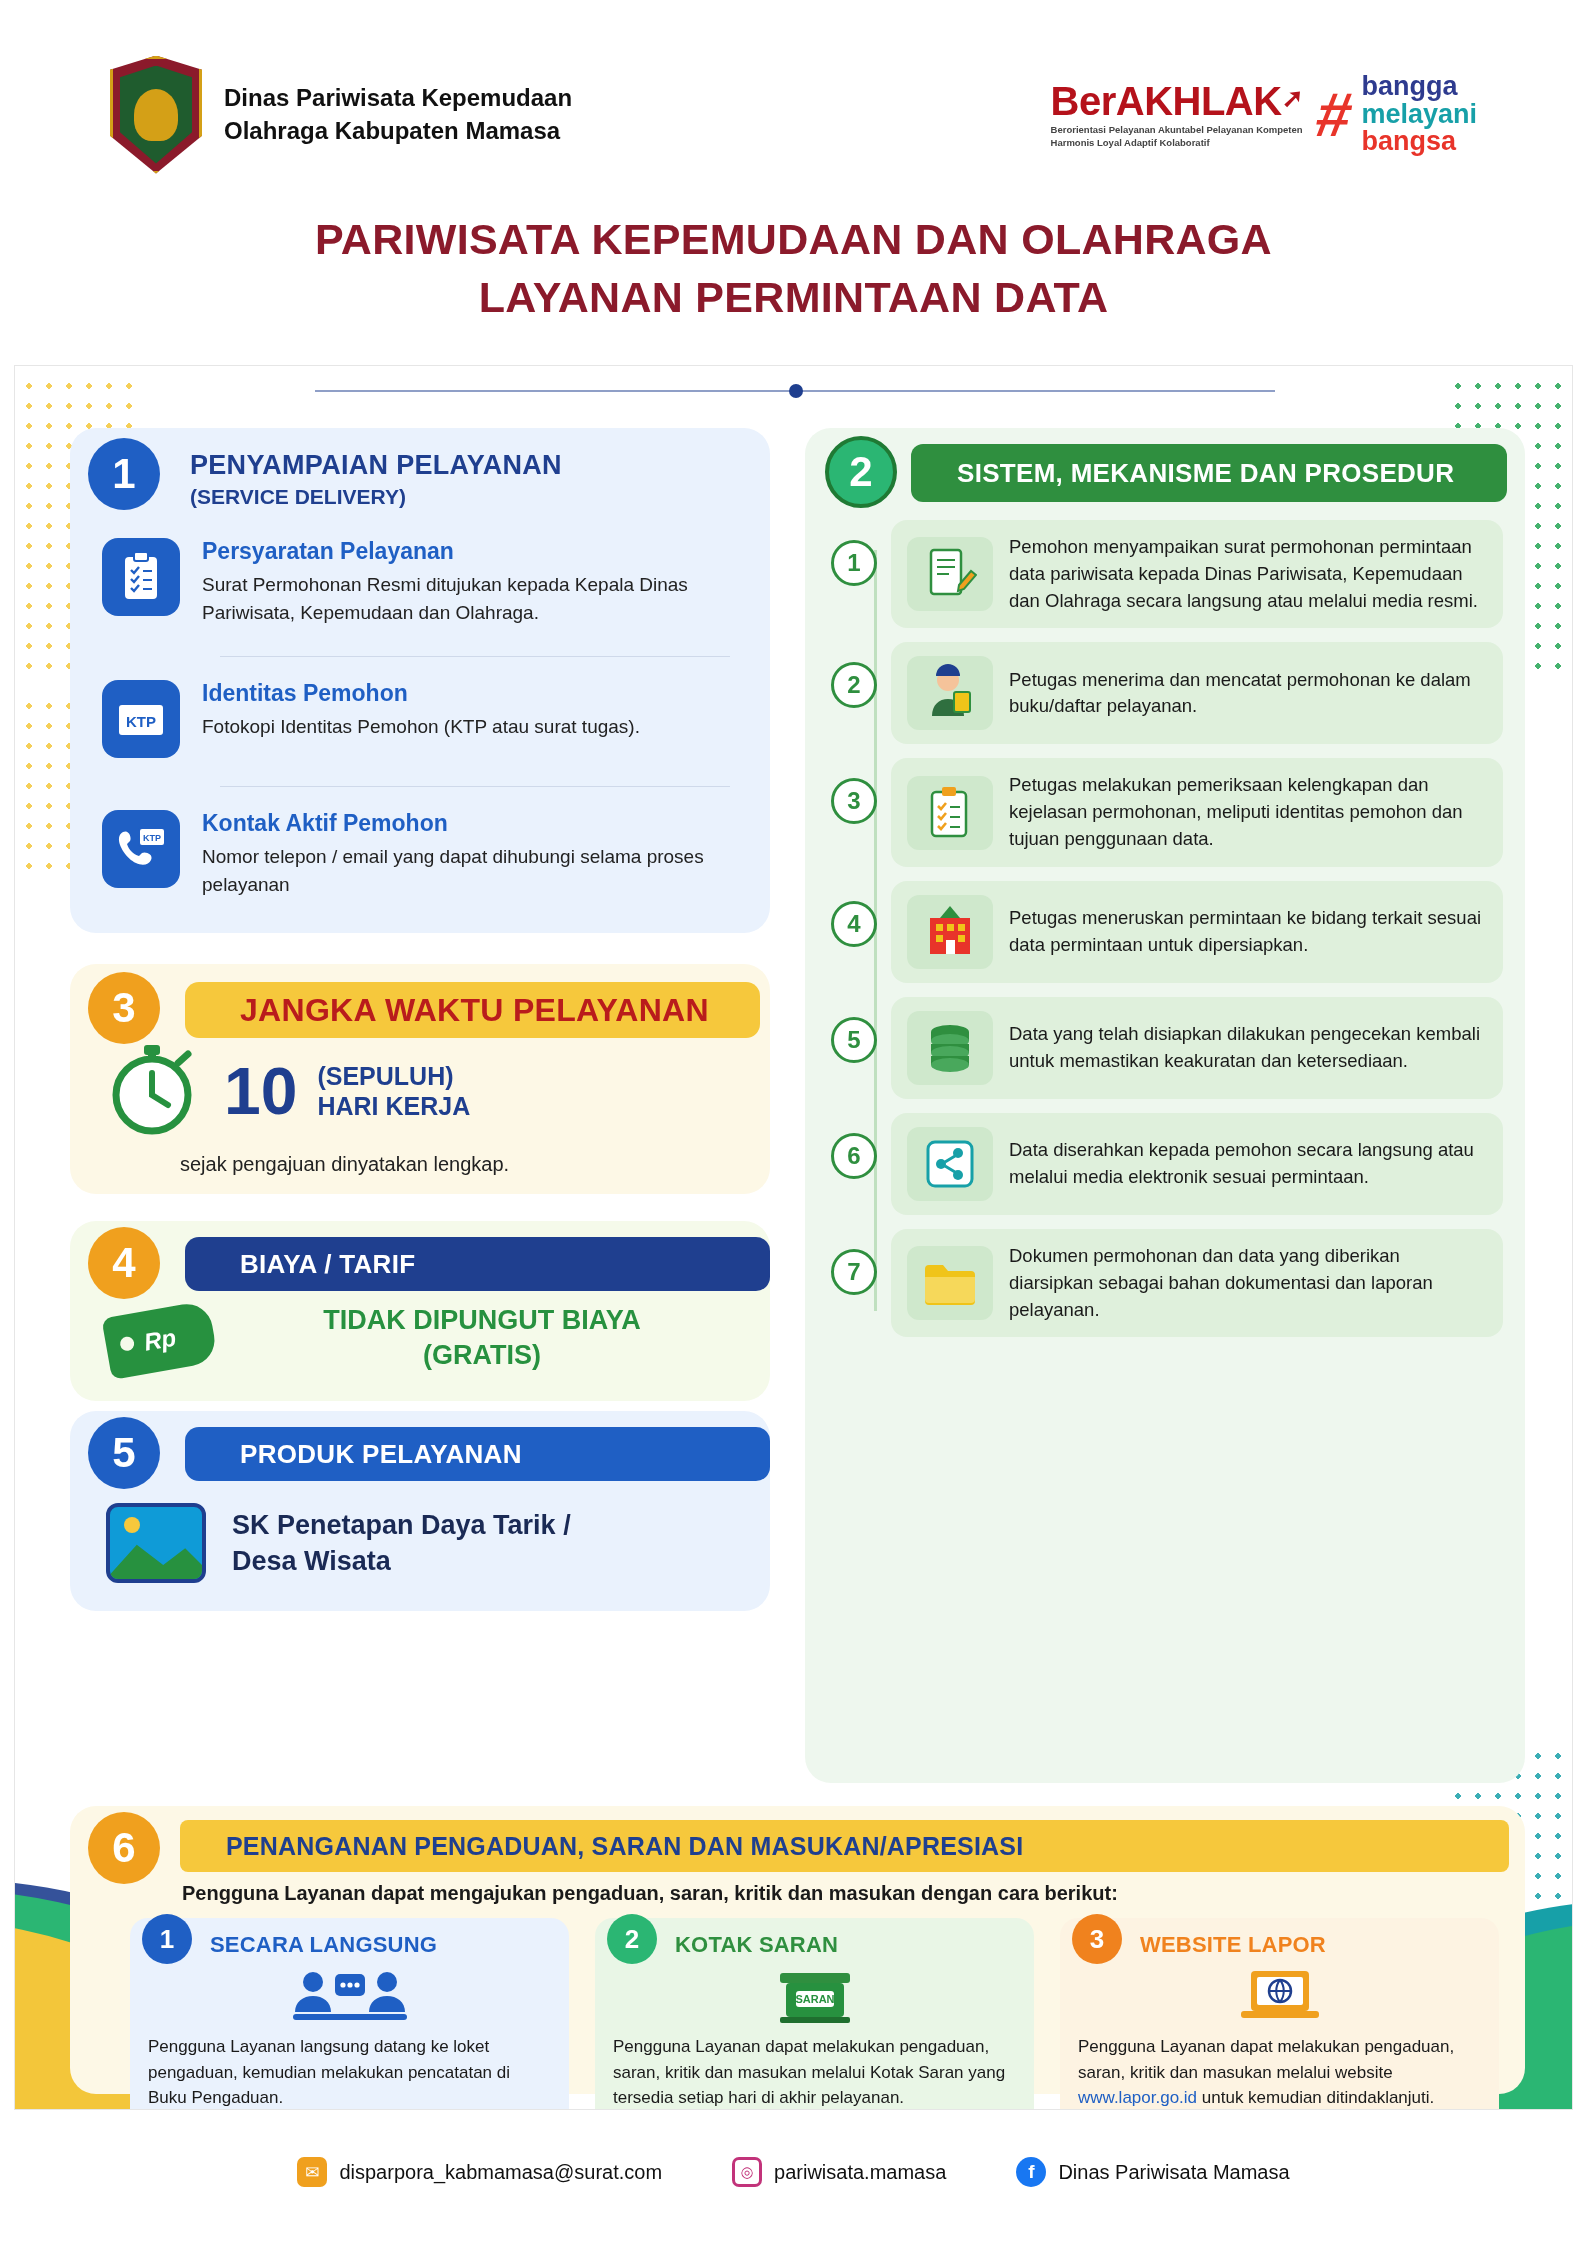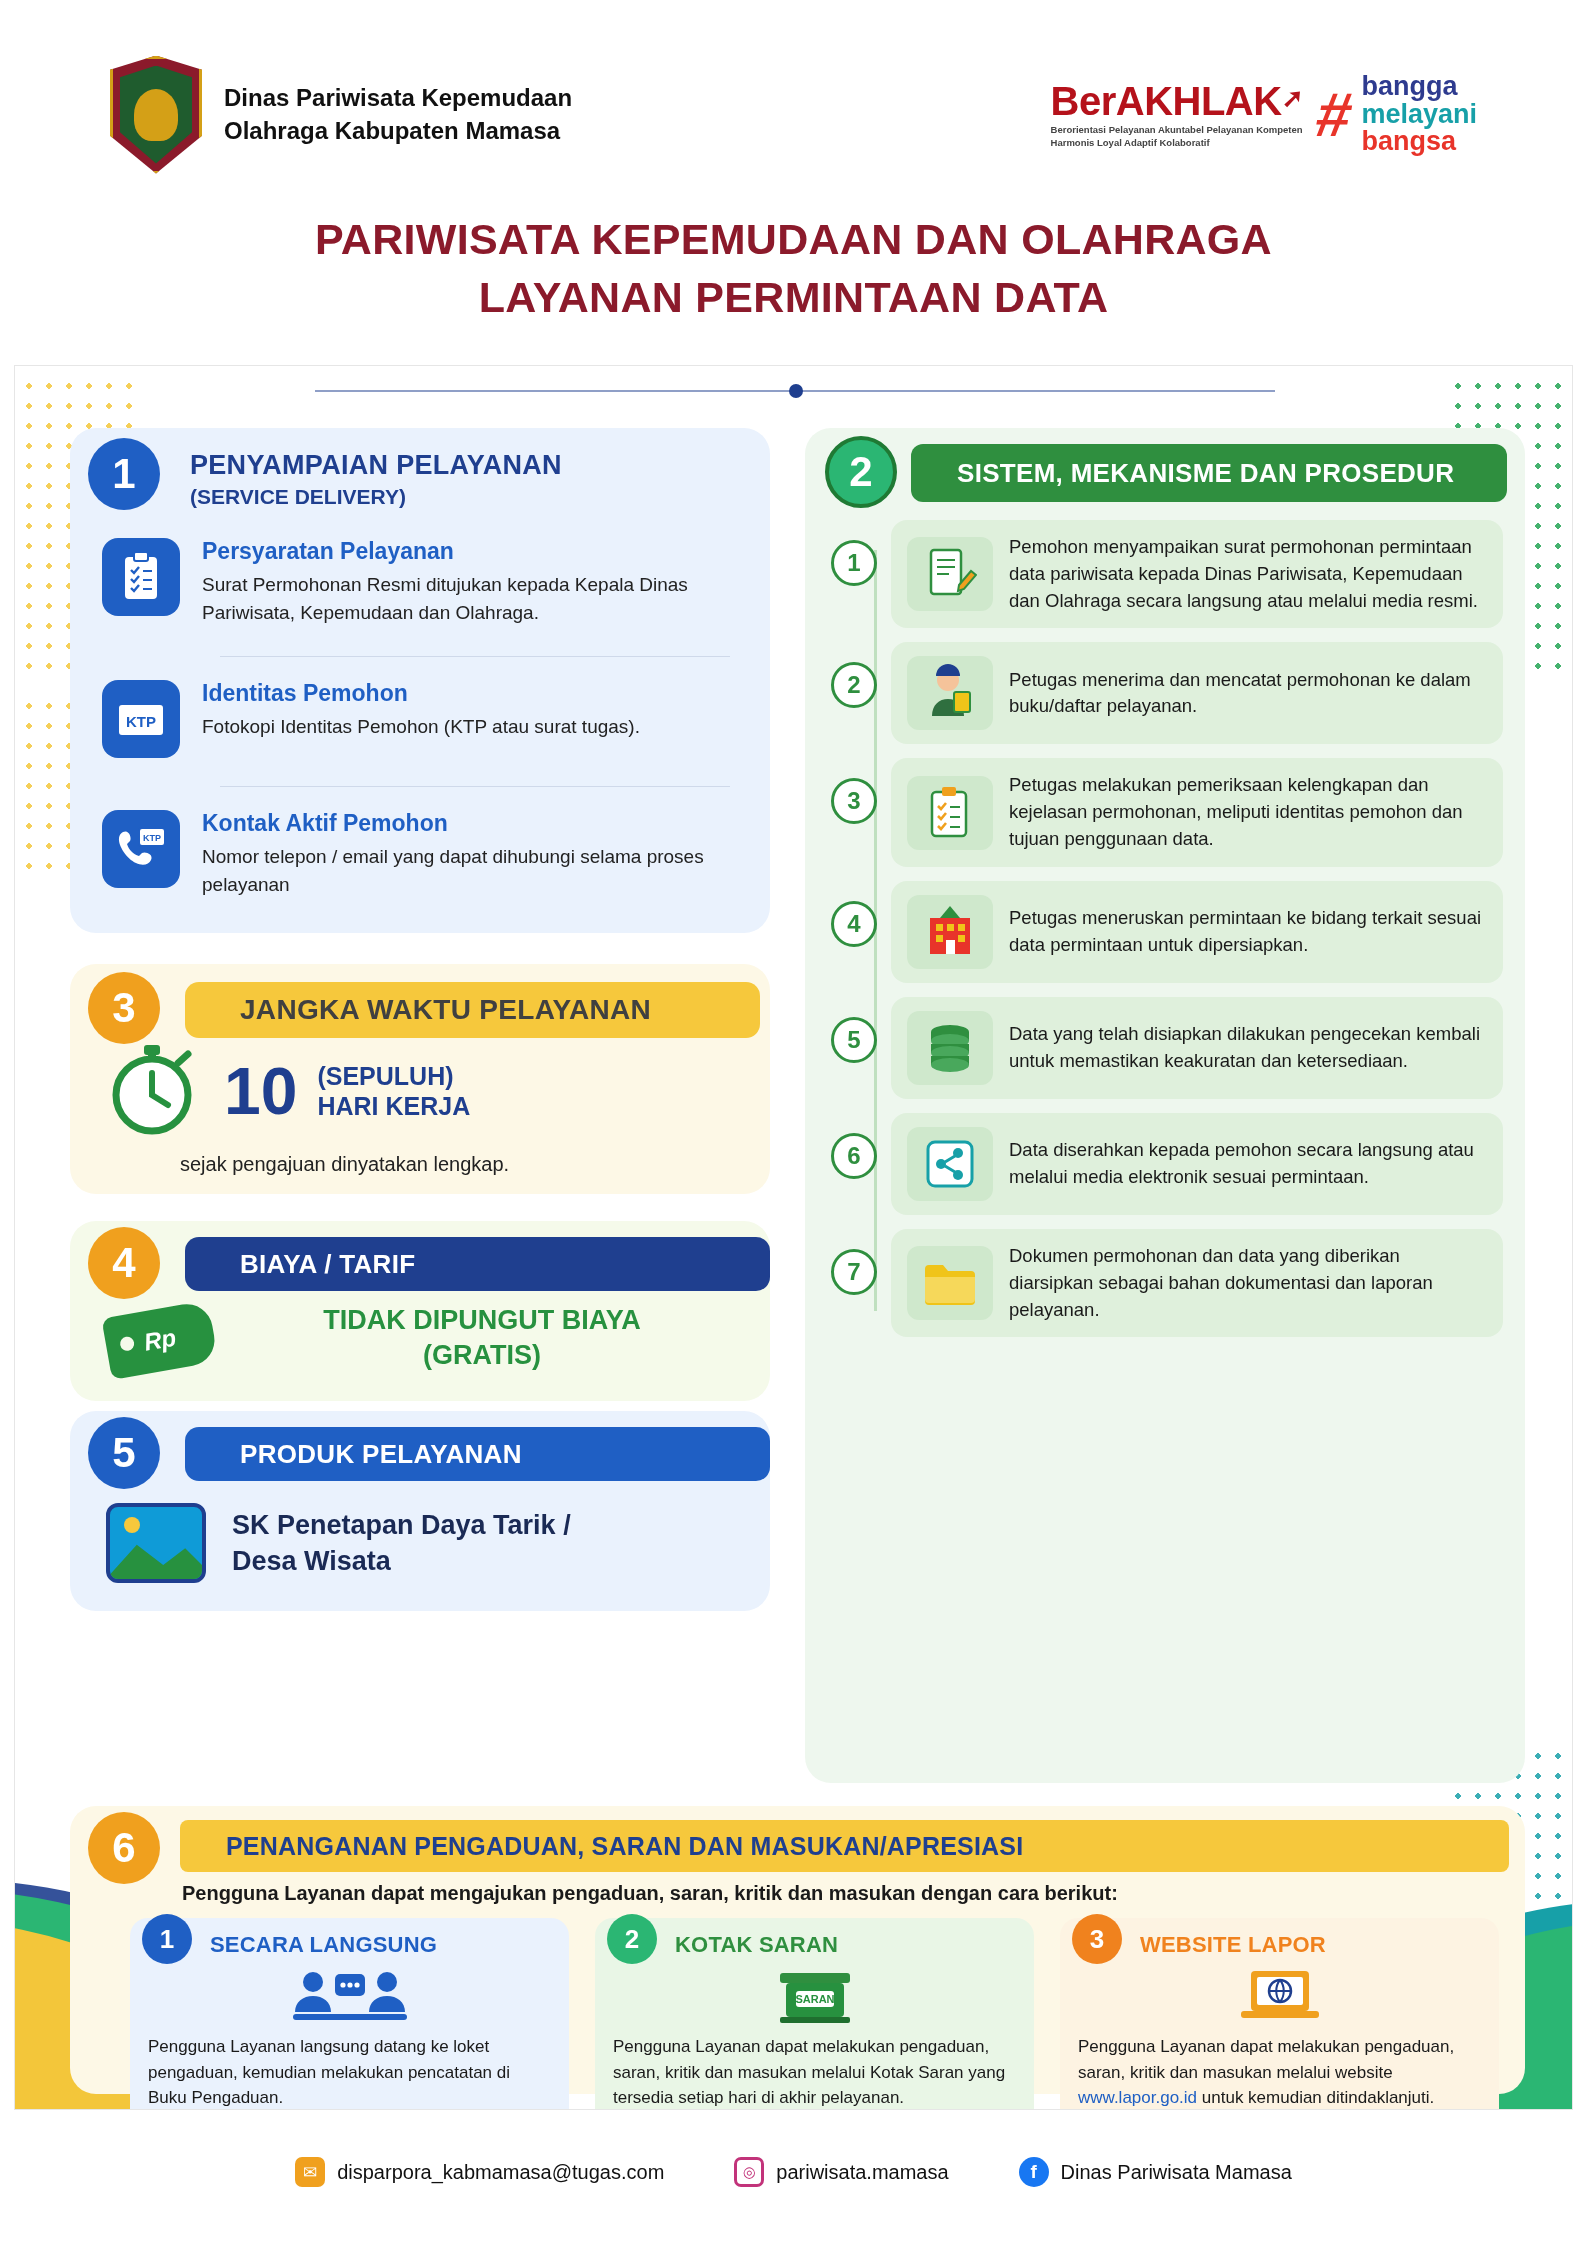--- a/index.html
+++ b/index.html
@@ -159,21 +159,21 @@
 
   
   .sec3 {
     position: absolute; top: 598px; left: 55px; width: 700px; height: 230px;
     background: #fdf8e6; border-radius: 26px;
   }
   .sec3-head {
     position: absolute; top: 18px; left: 115px; right: 10px; height: 56px;
     background: #f6c83c; border-radius: 14px;
     display: flex; align-items: center; padding-left: 55px;
-    font-size: 28px; font-weight: bold; color: #404040; letter-spacing: .3px;
+    font-size: 32px; font-weight: bold; color: #b91c1c; letter-spacing: .3px;
   }
   .sec3 .badge-num { top: 8px; left: 18px; background: #f0a01e; }
   .sec3-body {
     position: absolute; top: 73px; left: 30px; right: 24px;
     display: flex; align-items: center; gap: 20px;
   }
   .big10 { font-size: 66px; font-weight: bold; color: #1f3f8f; line-height: 1; }
   .ten-lines { line-height: 1.2; }
   .ten-lines div { font-size: 25px; font-weight: bold; color: #1f3f8f; }
   .sec3-foot {
@@ -714,21 +714,21 @@
 
         </div>
       </div>
 
     </div>
   </div>
 
   <div class="footer">
     <div class="fitem">
       <div class="fico mail">✉</div>
-      <span>disparpora_kabmamasa@tugas.com</span>
+      <span>disparpora_kabmamasa@surat.com</span>
     </div>
     <div class="fitem">
       <div class="fico ig">◎</div>
       <span>pariwisata.mamasa</span>
     </div>
     <div class="fitem">
       <div class="fico fb">f</div>
       <span>Dinas Pariwisata Mamasa</span>
     </div>
   </div>

